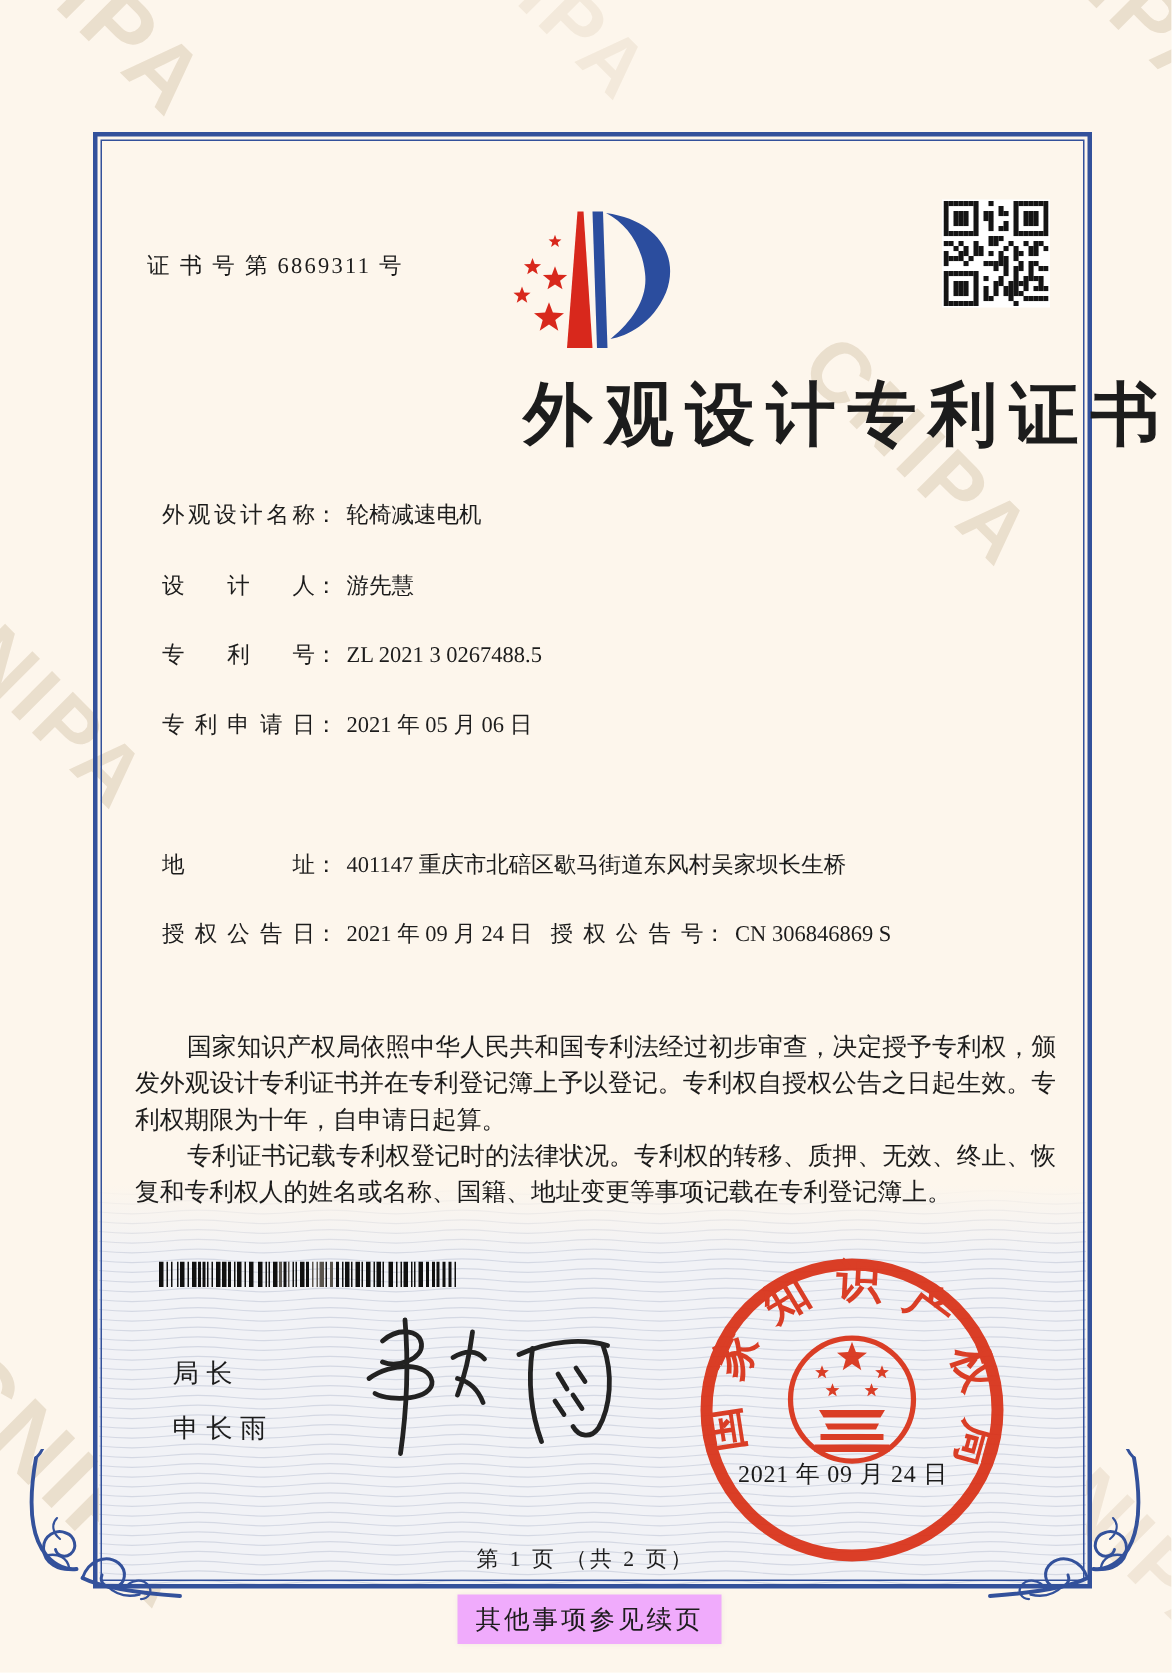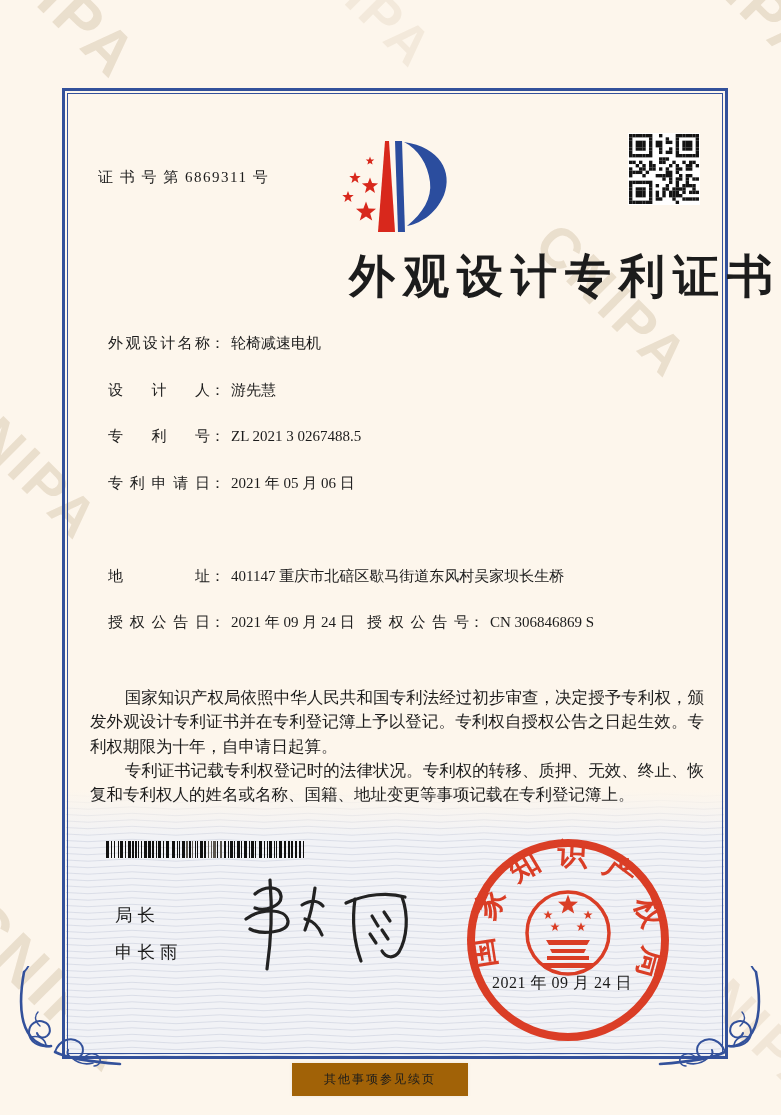--- a/index.html
+++ b/index.html
@@ -51,22 +51,22 @@
   .paras{position:absolute;left:90px;top:652px;width:614px;font-size:16.5px;line-height:1.47;text-align:justify;margin-top:34px;}
   .paras p{margin:0;text-indent:2.1em;}
   .barcode{position:absolute;left:106px;top:841px;}
   .signer{position:absolute;left:115px;top:897px;font-size:17.5px;letter-spacing:5px;line-height:2.1;}
   .signature{position:absolute;left:225px;top:872px;}
   .signature path{fill:none;stroke:#222;stroke-width:3.2;stroke-linecap:round;stroke-linejoin:round;}
   .seal{position:absolute;left:462px;top:834px;z-index:4;}
   .sealdate{position:absolute;left:492px;top:973px;font-size:16px;letter-spacing:.5px;z-index:5;color:#1b1b1b;}
   .footer-page{position:absolute;left:0;right:0;top:1030px;text-align:center;font-size:14.5px;letter-spacing:2px;}
   .notebox{
-    position:absolute;left:292px;top:1063px;width:176px;height:33px;line-height:33px;
-    background:#a16207;text-align:center;font-size:12px;letter-spacing:2px;z-index:5;
+    position:absolute;left:305px;top:1063px;width:176px;height:33px;line-height:33px;
+    background:#f0abfc;text-align:center;font-size:17px;letter-spacing:2px;z-index:5;
     box-shadow:0 0 4px rgba(0,0,0,.06);
   }
   .flourish{position:absolute;z-index:6;}
   .flourish.right{transform:scaleX(-1);}
   .flourish path{fill:none;stroke:#33519b;stroke-linecap:round;}
 </style>
 </head>
 <body>
 
 <div class="page">
@@ -483,20 +483,21 @@
           <polygon points="119.0,88.2 120.2,91.4 123.6,91.5 120.9,93.6 121.8,96.9 119.0,95.0 116.2,96.9 117.1,93.6 114.4,91.5 117.8,91.4"></polygon>
           <path d="M84,106 h44 l-3,5 h-38 z"></path>
           <path d="M88,115 h36 l-2,4 h-32 z"></path>
           <rect x="85" y="122" width="42" height="4"></rect>
           <rect x="81" y="129" width="50" height="5"></rect>
         </g>
       </g>
     </svg>
     <div class="sealdate">2021 年 09 月 24 日</div>
 
+    <div class="footer-page">第 1 页 （共 2 页）</div>
     <div class="notebox">其他事项参见续页</div>
   </div>
 
   <svg class="flourish" style="left:16px;top:966px;" width="112" height="112" viewBox="0 0 112 112">
     <g id="fl">
       <path d="M8,6 C3,34 4,58 15,71 C21,78 29,81 35,80" stroke-width="2.6"></path>
       <path d="M104,98 C76,96 53,93 39,86" stroke-width="2.6"></path>
       <path d="M35,80 c-12,2 -22,-4 -22,-14 c0,-8 8,-13 15,-10 c6,2 8,10 3,14 c-4,3 -9,1 -10,-3" stroke-width="2"></path>
       <path d="M39,86 c4,-12 16,-16 24,-10 c6,5 5,14 -2,16 c-6,2 -11,-3 -9,-8" stroke-width="2"></path>
       <path d="M15,71 c8,-2 14,2 15,8" stroke-width="1.6"></path>

